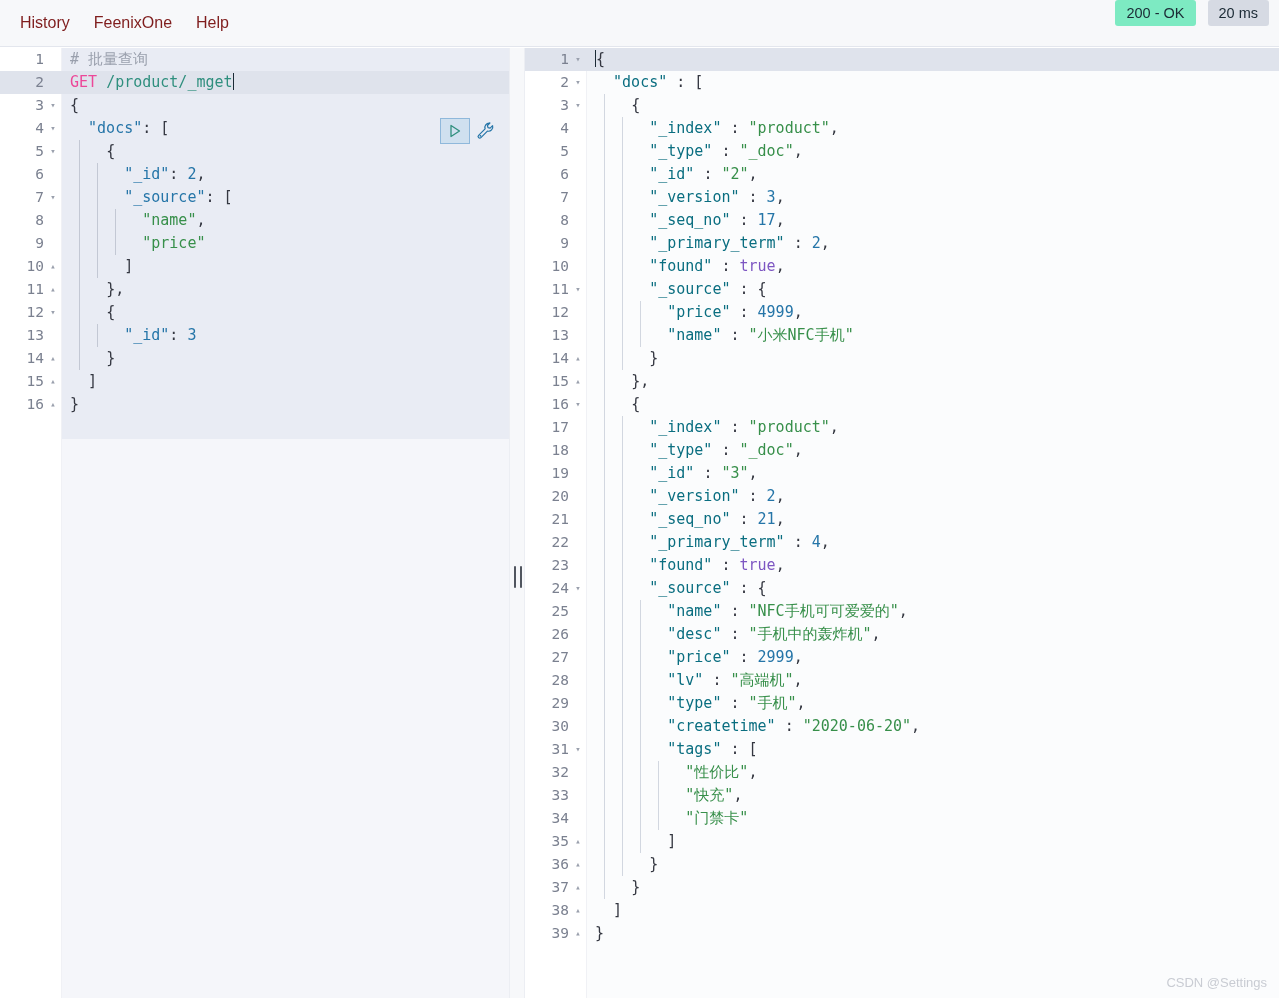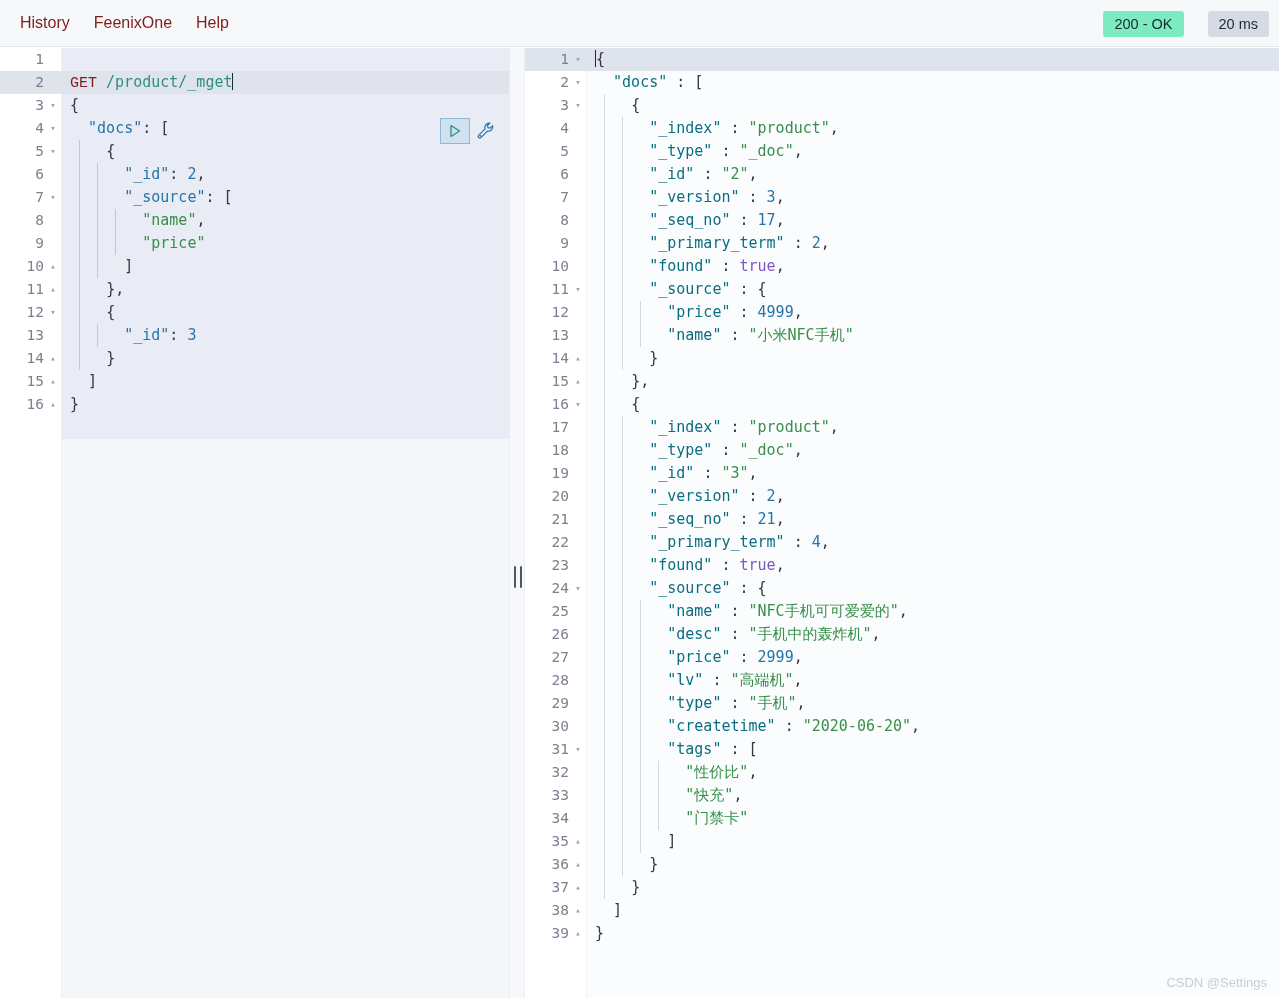--- a/index.html
+++ b/index.html
@@ -18,21 +18,21 @@
     display: flex; align-items: center;
   }
   .menu-item {
     font-size: 16px; color: #7f1d1d;
     padding: 4px 6px; margin-left: 12px;
     cursor: pointer; white-space: nowrap;
   }
   .menu-item:first-child { margin-left: 14px; }
   #status-wrap {
     position: absolute; right: 10px; top: 0; height: 47px;
-    display: flex; align-items: center; gap: 24px;
+    display: flex; align-items: flex-start; gap: 12px;
   }
   #status-badge {
     background: #7deac2; color: #1b2a35;
     font-size: 14.5px; padding: 5px 11px; border-radius: 3px;
     white-space: nowrap;
   }
   #status-time {
     background: #d6dae3; color: #1b2a35;
     font-size: 14.5px; padding: 5px 11px; border-radius: 3px;
     white-space: nowrap;
@@ -100,21 +100,21 @@
     position: absolute; left: 62px; top: 391px; width: 447px; bottom: 0;
     background: #f5f6fa;
   }
   #resp-shade {
     position: absolute; left: 62px; top: 0; width: 692px; bottom: 0;
     background: #fbfcfd;
   }
 
   
   .c-comment { color: #9aa0ad; }
-  .c-method  { color: #7f1d1d; font-family: Liberation Mono, monospace; }
+  .c-method  { color: #ec4899; }
   .c-url     { color: #2f8f7e; }
   .c-key     { color: #2575a8; }
   .c-rkey    { color: #0a6e80; }
   .c-str     { color: #378f4a; }
   .c-num     { color: #2575a8; }
   .c-bool    { color: #7d56c2; }
   .c-punc    { color: #343741; }
 
   
   .guide {
@@ -167,21 +167,21 @@
   </div>
 </div>
 
 <div id="panes">
 
   <div class="pane" id="request-pane">
     <div id="req-shade"></div>
     <div id="req-shade-lower"></div>
     <div class="gutter"></div>
     <div class="code" id="request-code">
-        <div class="row"><span class="ln">1</span><span class="fold"></span></div>
+        <div class="row"><span class="ln">1</span><span class="fold"></span><span class="txt"><span class="c-comment"># 批量查询</span></span></div>
         <div class="row active"><span class="hl"></span><span class="ln">2</span><span class="fold"></span><span class="txt"><span class="c-method">GET</span> <span class="c-url">/product/_mget</span><span class="caret"></span></span></div>
         <div class="row"><span class="ln">3</span><span class="fold">▾</span><span class="txt"><span class="c-punc">{</span></span></div>
         <div class="row"><span class="ln">4</span><span class="fold">▾</span><span class="txt"><span class="c-punc"> </span><span class="c-punc"> </span><span class="c-key">"docs"</span><span class="c-punc">:</span><span class="c-punc"> </span><span class="c-punc">[</span></span></div>
         <div class="row"><span class="ln">5</span><span class="fold">▾</span><span class="guide" style="left:79px"></span><span class="txt"><span class="c-punc"> </span><span class="c-punc"> </span><span class="c-punc"> </span><span class="c-punc"> </span><span class="c-punc">{</span></span></div>
         <div class="row"><span class="ln">6</span><span class="fold"></span><span class="guide" style="left:79px"></span><span class="guide" style="left:97.03999999999999px"></span><span class="txt"><span class="c-punc"> </span><span class="c-punc"> </span><span class="c-punc"> </span><span class="c-punc"> </span><span class="c-punc"> </span><span class="c-punc"> </span><span class="c-key">"_id"</span><span class="c-punc">:</span><span class="c-punc"> </span><span class="c-num">2</span><span class="c-punc">,</span></span></div>
         <div class="row"><span class="ln">7</span><span class="fold">▾</span><span class="guide" style="left:79px"></span><span class="guide" style="left:97.03999999999999px"></span><span class="txt"><span class="c-punc"> </span><span class="c-punc"> </span><span class="c-punc"> </span><span class="c-punc"> </span><span class="c-punc"> </span><span class="c-punc"> </span><span class="c-key">"_source"</span><span class="c-punc">:</span><span class="c-punc"> </span><span class="c-punc">[</span></span></div>
         <div class="row"><span class="ln">8</span><span class="fold"></span><span class="guide" style="left:79px"></span><span class="guide" style="left:97.03999999999999px"></span><span class="guide" style="left:115.08px"></span><span class="txt"><span class="c-punc"> </span><span class="c-punc"> </span><span class="c-punc"> </span><span class="c-punc"> </span><span class="c-punc"> </span><span class="c-punc"> </span><span class="c-punc"> </span><span class="c-punc"> </span><span class="c-str">"name"</span><span class="c-punc">,</span></span></div>
         <div class="row"><span class="ln">9</span><span class="fold"></span><span class="guide" style="left:79px"></span><span class="guide" style="left:97.03999999999999px"></span><span class="guide" style="left:115.08px"></span><span class="txt"><span class="c-punc"> </span><span class="c-punc"> </span><span class="c-punc"> </span><span class="c-punc"> </span><span class="c-punc"> </span><span class="c-punc"> </span><span class="c-punc"> </span><span class="c-punc"> </span><span class="c-str">"price"</span></span></div>
         <div class="row"><span class="ln">10</span><span class="fold">▴</span><span class="guide" style="left:79px"></span><span class="guide" style="left:97.03999999999999px"></span><span class="txt"><span class="c-punc"> </span><span class="c-punc"> </span><span class="c-punc"> </span><span class="c-punc"> </span><span class="c-punc"> </span><span class="c-punc"> </span><span class="c-punc">]</span></span></div>
         <div class="row"><span class="ln">11</span><span class="fold">▴</span><span class="guide" style="left:79px"></span><span class="txt"><span class="c-punc"> </span><span class="c-punc"> </span><span class="c-punc"> </span><span class="c-punc"> </span><span class="c-punc">}</span><span class="c-punc">,</span></span></div>

